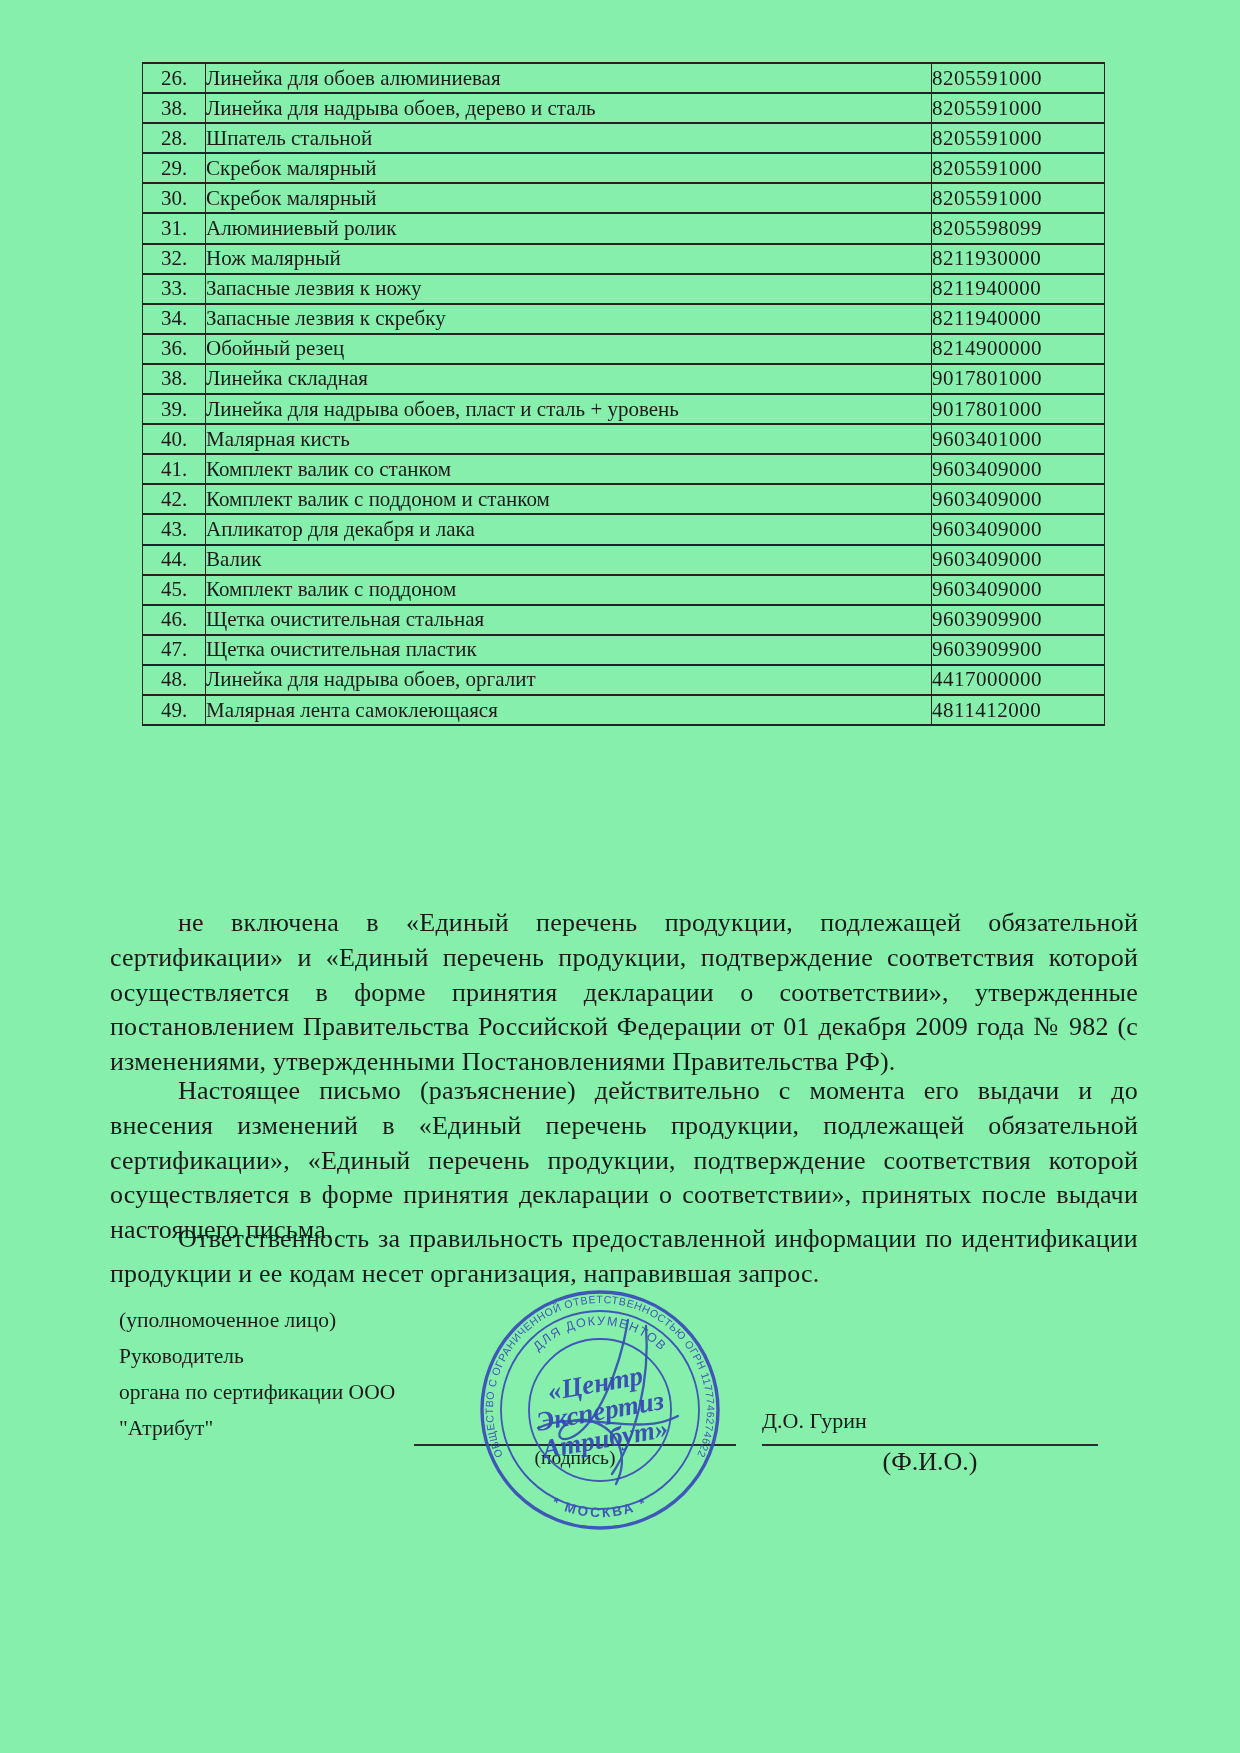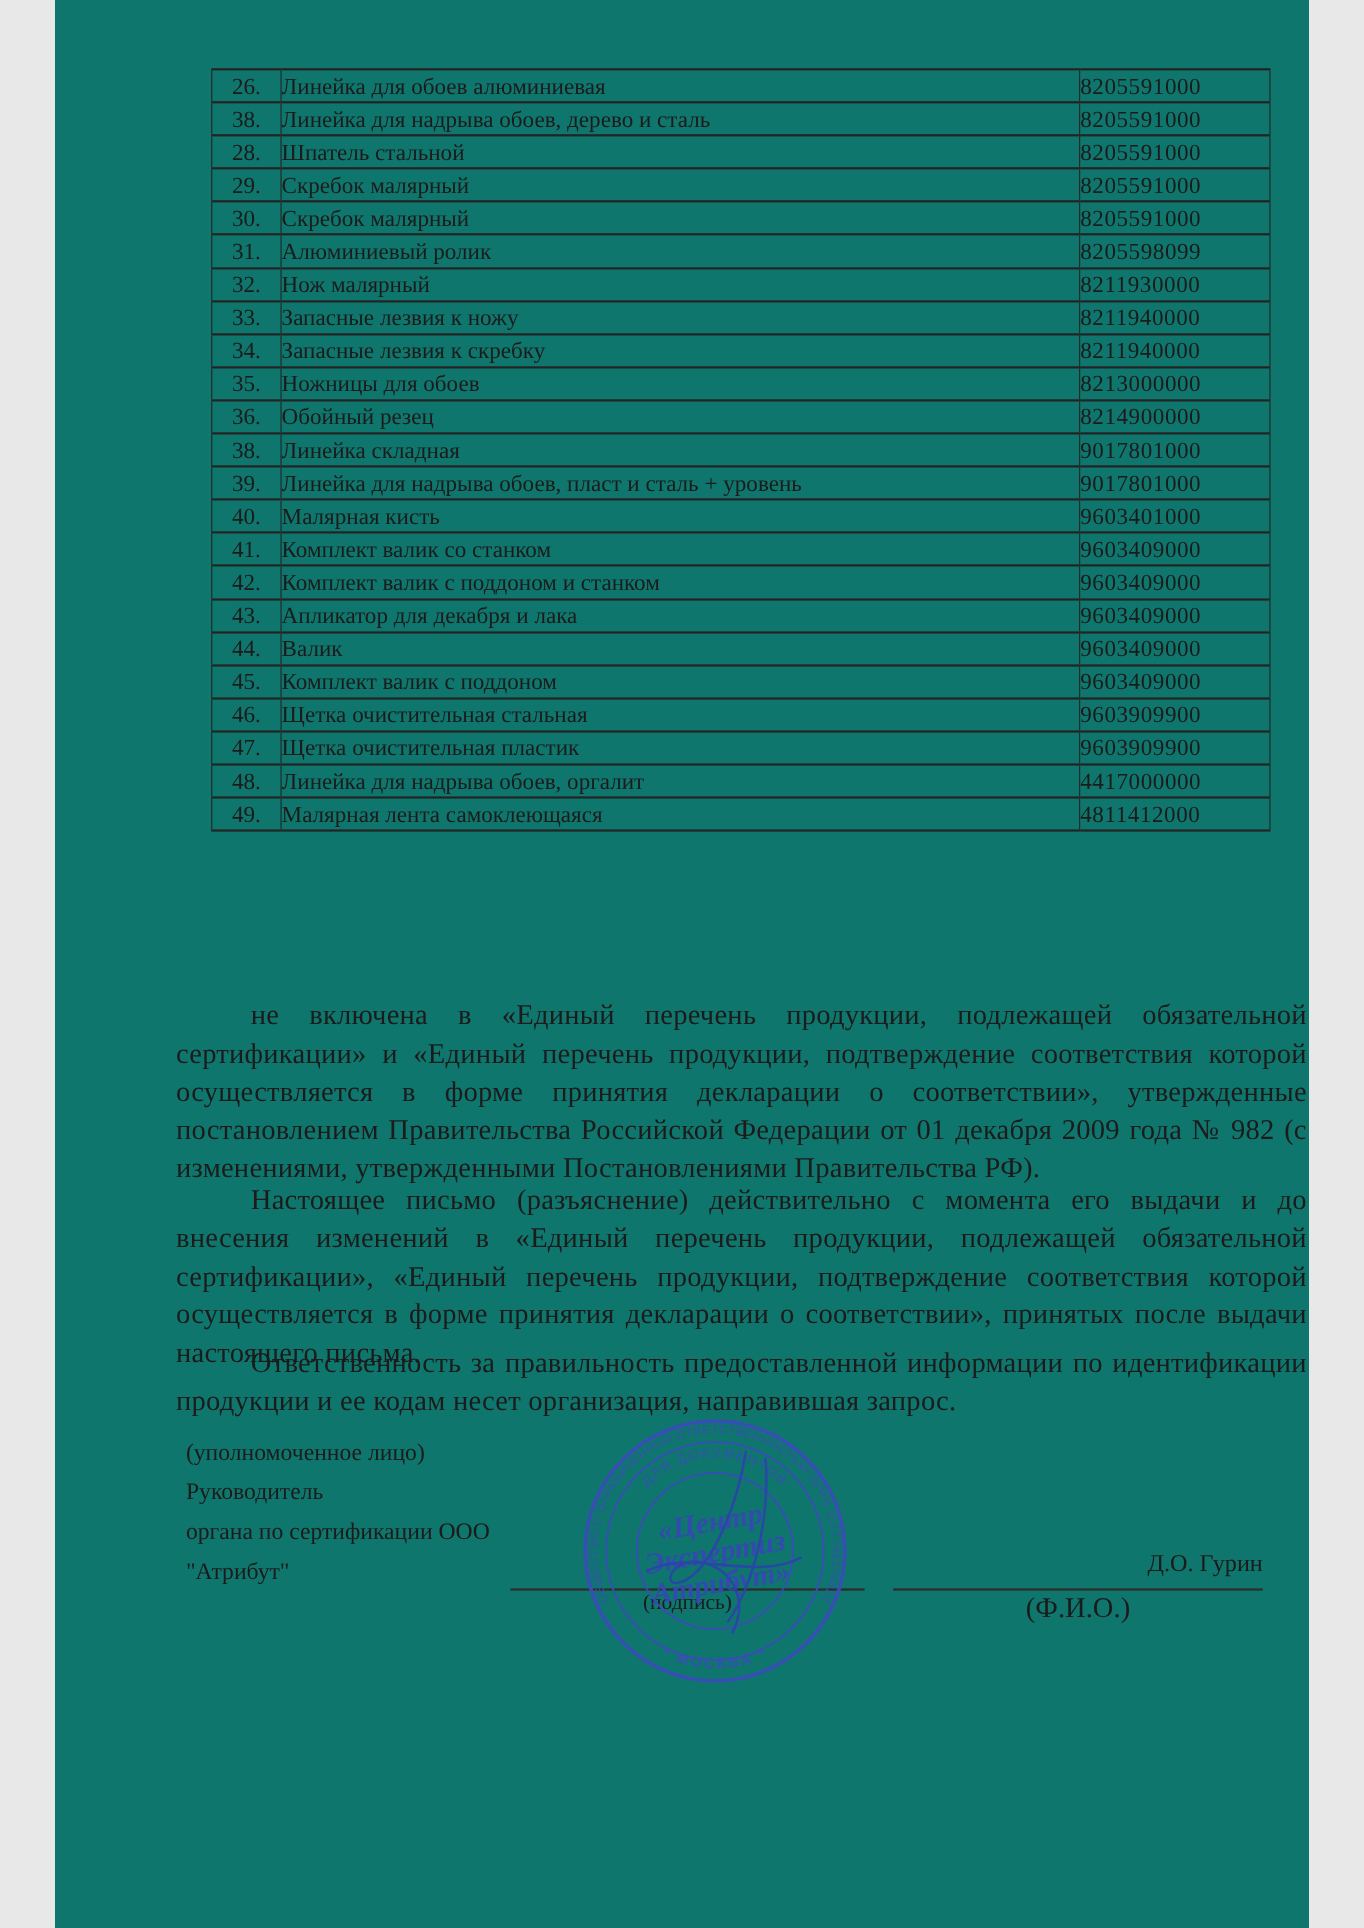--- a/index.html
+++ b/index.html
@@ -1,18 +1,18 @@
 <!DOCTYPE html>
 <html lang="ru"><head>
 <meta charset="utf-8">
 <style>
   html,body{margin:0;padding:0;background:#e8e8e8;}
   .page{
-    position:relative;width:1140px;height:1753px;margin:0 auto;
-    background:#0f766e;color:#1b1b1b;overflow:hidden;
+    position:relative;width:1240px;height:1753px;margin:0 auto;
+    background:#86efac;color:#1b1b1b;overflow:hidden;
     font-family:"Liberation Serif","DejaVu Serif",serif;
   }
   
   table.items-table{
     position:absolute;left:142px;top:62px;width:963px;
     border-collapse:collapse;font-size:21px;table-layout:fixed;
   }
   table.items-table td{
     border:1.7px solid #232323;border-top-width:2.1px;border-bottom-width:2.1px;
     height:28.1px;padding:0;white-space:nowrap;overflow:hidden;
@@ -26,21 +26,21 @@
     font-size:26px;line-height:34.8px;text-align:justify;
     text-indent:68px;letter-spacing:.2px;
   }
   #para1{top:906px;}
   #para2{top:1074px;}
   #para3{top:1222px;}
   
   .sig-left{position:absolute;left:119px;top:1302px;font-size:21.5px;line-height:36px;}
   .sign-line{position:absolute;left:414px;top:1444px;width:322px;border-top:2px solid #2c2c2c;}
   .sign-caption{position:absolute;left:414px;top:1447px;width:322px;text-align:center;font-size:19.5px;}
-  .fio-name{position:absolute;left:762px;top:1408px;width:336px;text-align:right;font-size:22px;}
+  .fio-name{position:absolute;left:762px;top:1408px;width:336px;text-align:left;font-size:22px;}
   .fio-line{position:absolute;left:762px;top:1444px;width:336px;border-top:2px solid #2c2c2c;}
   .fio-caption{position:absolute;left:762px;top:1447px;width:336px;text-align:center;font-size:26px;}
   
   .stamp{position:absolute;left:476px;top:1286px;width:248px;height:248px;opacity:.93;}
   .stamp svg{display:block;width:100%;height:100%;}
   .stamp-arc{font-family:"Liberation Sans","DejaVu Sans",sans-serif;fill:#3a4db8;}
   .stamp-center{
     font-family:"Liberation Serif","DejaVu Serif",serif;
     font-style:italic;font-weight:bold;fill:#3647b4;
   }
@@ -89,25 +89,20 @@
         </tr>
         <tr>
           <td class="num">33.</td>
           <td class="name">Запасные лезвия к ножу</td>
           <td class="code">8211940000</td>
         </tr>
         <tr>
           <td class="num">34.</td>
           <td class="name">Запасные лезвия к скребку</td>
           <td class="code">8211940000</td>
-        </tr>
-        <tr>
-          <td class="num">35.</td>
-          <td class="name">Ножницы для обоев</td>
-          <td class="code">8213000000</td>
         </tr>
         <tr>
           <td class="num">36.</td>
           <td class="name">Обойный резец</td>
           <td class="code">8214900000</td>
         </tr>
         <tr>
           <td class="num">38.</td>
           <td class="name">Линейка складная</td>
           <td class="code">9017801000</td>

